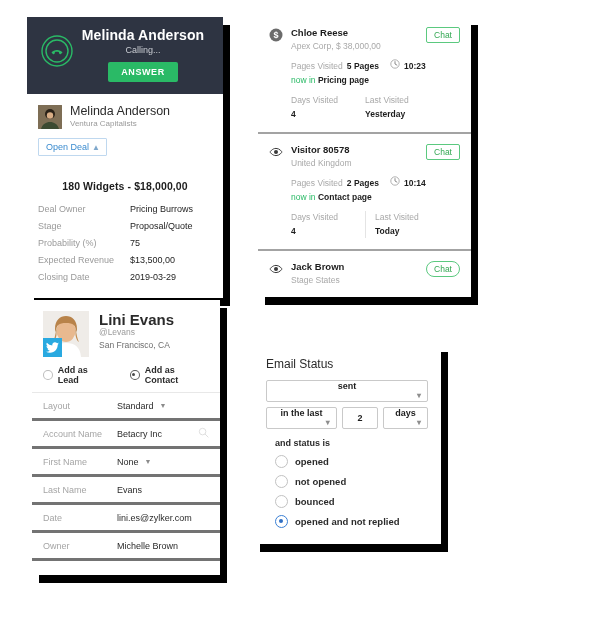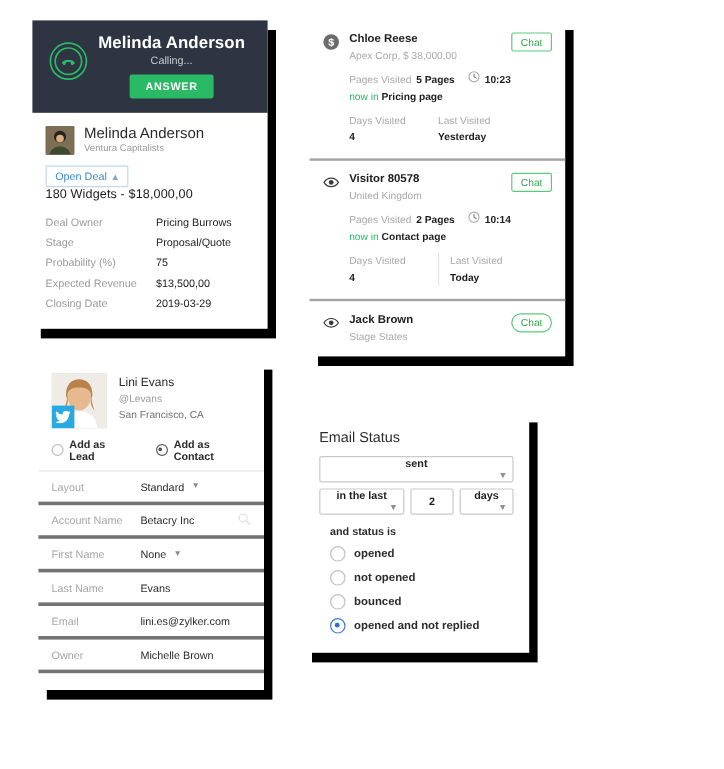--- a/index.html
+++ b/index.html
@@ -22,21 +22,21 @@
     font-weight:bold;letter-spacing:.6px;padding:5px 13px;border-radius:2px;}
   .call-body{padding:10px 11px 12px 11px;}
   .contact-row{display:flex;align-items:center;}
   .av-sm{width:24px;height:24px;flex:0 0 24px;border-radius:1px;overflow:hidden;position:relative;background:#6b5b4a;}
   .contact-tx{margin-left:8px;}
   .contact-name{font-size:12.5px;color:#2b2b2b;line-height:14px;}
   .contact-co{font-size:8px;color:#9a9a9a;line-height:11px;}
   .open-deal{display:inline-block;margin-top:9px;border:1px solid #bfd8ef;color:#3a8bcf;
     font-size:9px;padding:3px 6px 3px 7px;border-radius:1px;}
   .open-deal .chev{font-size:8px;margin-left:3px;color:#7fa8cc;}
-  .deal-title{font-size:10.5px;color:#1d1d1d;font-weight:normal;margin-top:0;letter-spacing:.1px;}
+  .deal-title{font-size:10.5px;color:#1d1d1d;font-weight:bold;margin-top:24px;letter-spacing:.1px;text-align:center;}
   .dl{margin-top:9px;}
   .dl-row{display:flex;font-size:9px;line-height:17px;}
   .dl-k{width:92px;color:#9a9a9a;}
   .dl-v{color:#1d1d1d;}
 
   
   #visitors-card{left:258px;top:17px;width:213px;}
   .vis{padding:10px 11px 11px 11px;}
   .vis + .vis{border-top:2px solid #a3a3a3;}
   .vis-top{display:flex;align-items:flex-start;}
@@ -60,21 +60,21 @@
   .tc-h{font-size:8.5px;color:#a8a8a8;line-height:13px;}
   .tc-v{font-size:8.5px;color:#1d1d1d;font-weight:bold;line-height:14px;}
 
   
   #social-card{left:32px;top:300px;width:188px;}
   .soc-head{padding:11px 11px 0 11px;display:flex;}
   .av-lg{width:46px;height:46px;flex:0 0 46px;position:relative;overflow:hidden;background:#e7e3df;}
   .tw-badge{position:absolute;left:0;bottom:0;width:19px;height:19px;background:#29a9e0;
     display:flex;align-items:center;justify-content:center;}
   .soc-tx{margin-left:10px;padding-top:2px;}
-  .soc-name{font-size:10px;color:#2b2b2b;line-height:14px;}
+  .soc-name{font-size:15px;color:#2b2b2b;line-height:14px;font-weight:bold;}
   .soc-handle{font-size:8.5px;color:#9a9a9a;line-height:11px;}
   .soc-loc{font-size:8.5px;color:#6f6f6f;line-height:13px;margin-top:1px;}
   .radio-row{display:flex;padding:8px 11px 7px 11px;border-bottom:1px solid #e8e8e8;}
   .rad{display:flex;align-items:center;font-size:9px;color:#2b2b2b;font-weight:bold;}
   .rad + .rad{margin-left:20px;}
   .rc{width:8px;height:8px;border:1px solid #bdbdbd;border-radius:50%;margin-right:5px;background:#fff;position:relative;}
   .rc.on{border-color:#5c5c5c;}
   .rc.on:after{content:"";position:absolute;left:1.5px;top:1.5px;width:3px;height:3px;border-radius:50%;background:#4a4a4a;}
   .frow{display:flex;align-items:center;padding:0 11px;height:25px;border-bottom:3px solid #737373;}
   .frow:last-child{border-bottom:none;}
@@ -329,21 +329,21 @@
     <div class="fv">
       <span>None</span>
       <span class="car">▼</span>
     </div>
   </div>
   <div class="frow">
     <div class="fk">Last Name</div>
     <div class="fv">Evans</div>
   </div>
   <div class="frow">
-    <div class="fk">Email</div>
+    <div class="fk">Date</div>
     <div class="fv">lini.es@zylker.com</div>
   </div>
   <div class="frow">
     <div class="fk">Owner</div>
     <div class="fv">Michelle Brown</div>
   </div>
   <div class="soc-pad"></div>
 </div>
 
 <div class="card" id="email-card">

